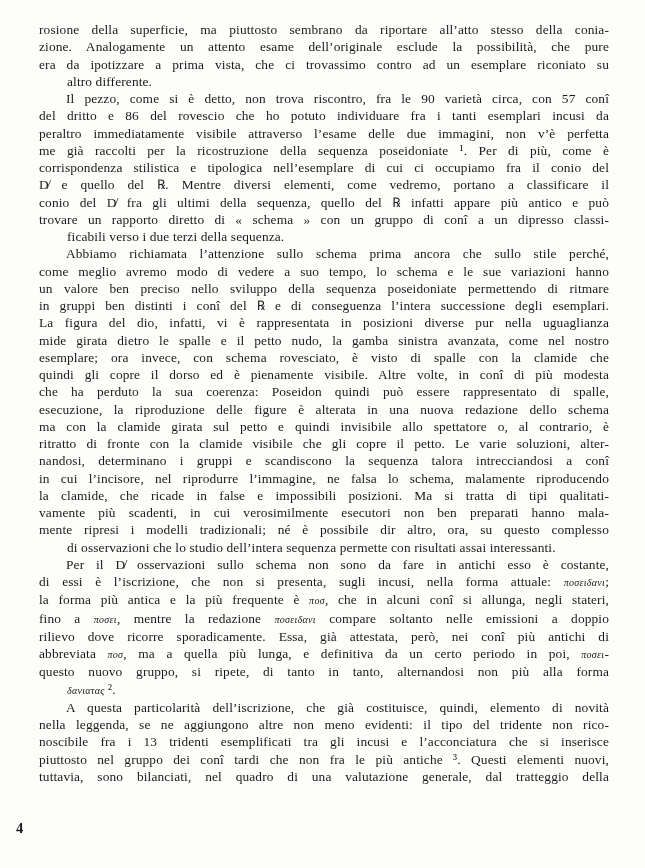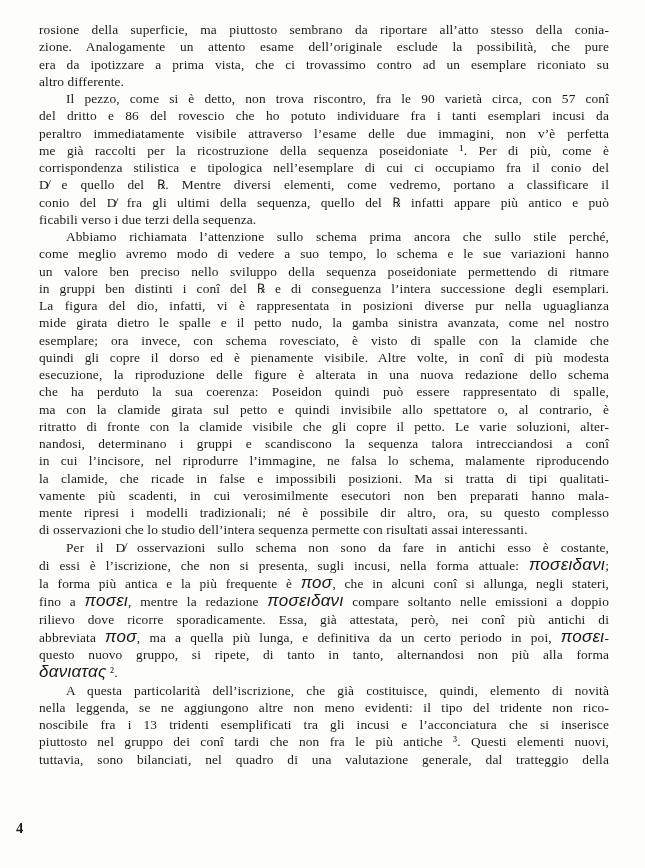--- a/index.html
+++ b/index.html
@@ -20,26 +20,26 @@
   .text-block { width:570px; }
   .paragraph { margin:0; }
   .line {
     font-size:13.4px;
     line-height:17.25px;
     letter-spacing:0.12px;
     text-align:justify;
     text-align-last:justify;
     white-space:normal;
   }
-  .line.last { text-align-last:left; }
+  .line.last { text-align-last:left;margin-left:28px; }
   .line.indent { text-indent:27px; }
   .greek {
     font-style:italic;
-    font-family:Liberation Sans, sans-serif;
-    font-size:17px;
+    font-family:Liberation Serif, serif;
+    font-size:10px;
     letter-spacing:0.3px;
   }
   .page-number {
     position:absolute;
     left:16px; top:820px;
     font-size:14.5px;
     font-weight:bold;
     letter-spacing:0;
   }
 </style>
@@ -55,33 +55,34 @@
         <div class="line last">altro differente.</div>
       </div>
       <div class="paragraph">
         <div class="line indent">Il pezzo, come si è detto, non trova riscontro, fra le 90 varietà circa, con 57 conî</div>
         <div class="line">del dritto e 86 del rovescio che ho potuto individuare fra i tanti esemplari incusi da</div>
         <div class="line">peraltro immediatamente visibile attraverso l’esame delle due immagini, non v’è perfetta</div>
         <div class="line">me già raccolti per la ricostruzione della sequenza poseidoniate ¹.  Per di più, come è</div>
         <div class="line">corrispondenza stilistica e tipologica nell’esemplare di cui ci occupiamo fra il conio del</div>
         <div class="line">D̸ e quello del ℞.  Mentre diversi elementi, come vedremo, portano a classificare il</div>
         <div class="line">conio del D̸ fra gli ultimi della sequenza, quello del ℞ infatti appare più antico e può</div>
+        <div class="line">trovare un rapporto diretto di « schema » con un gruppo di conî a un dipresso classi-</div>
         <div class="line last">ficabili verso i due terzi della sequenza.</div>
       </div>
       <div class="paragraph">
         <div class="line indent">Abbiamo richiamata l’attenzione sullo schema prima ancora che sullo stile perché,</div>
         <div class="line">come meglio avremo modo di vedere a suo tempo, lo schema e le sue variazioni hanno</div>
         <div class="line">un valore ben preciso nello sviluppo della sequenza poseidoniate permettendo di ritmare</div>
         <div class="line">in gruppi ben distinti i conî del ℞ e di conseguenza l’intera successione degli esemplari.</div>
         <div class="line">La figura del dio, infatti, vi è rappresentata in posizioni diverse pur nella uguaglianza</div>
         <div class="line">mide girata dietro le spalle e il petto nudo, la gamba sinistra avanzata, come nel nostro</div>
         <div class="line">esemplare; ora invece, con schema rovesciato, è visto di spalle con la clamide che</div>
         <div class="line">quindi gli copre il dorso ed è pienamente visibile.  Altre volte, in conî di più modesta</div>
+        <div class="line">che ha perduto la sua coerenza: Poseidon quindi può essere rappresentato di spalle,</div>
         <div class="line">esecuzione, la riproduzione delle figure è alterata in una nuova redazione dello schema</div>
-        <div class="line">che ha perduto la sua coerenza: Poseidon quindi può essere rappresentato di spalle,</div>
         <div class="line">ma con la clamide girata sul petto e quindi invisibile allo spettatore o, al contrario, è</div>
         <div class="line">ritratto di fronte con la clamide visibile che gli copre il petto.  Le varie soluzioni, alter-</div>
         <div class="line">nandosi, determinano i gruppi e scandiscono la sequenza talora intrecciandosi a conî</div>
         <div class="line">in cui l’incisore, nel riprodurre l’immagine, ne falsa lo schema, malamente riproducendo</div>
         <div class="line">la clamide, che ricade in false e impossibili posizioni.  Ma si tratta di tipi qualitati-</div>
         <div class="line">vamente più scadenti, in cui verosimilmente esecutori non ben preparati hanno mala-</div>
         <div class="line">mente ripresi i modelli tradizionali; né è possibile dir altro, ora, su questo complesso</div>
         <div class="line last">di osservazioni che lo studio dell’intera sequenza permette con risultati assai interessanti.</div>
       </div>
       <div class="paragraph">

